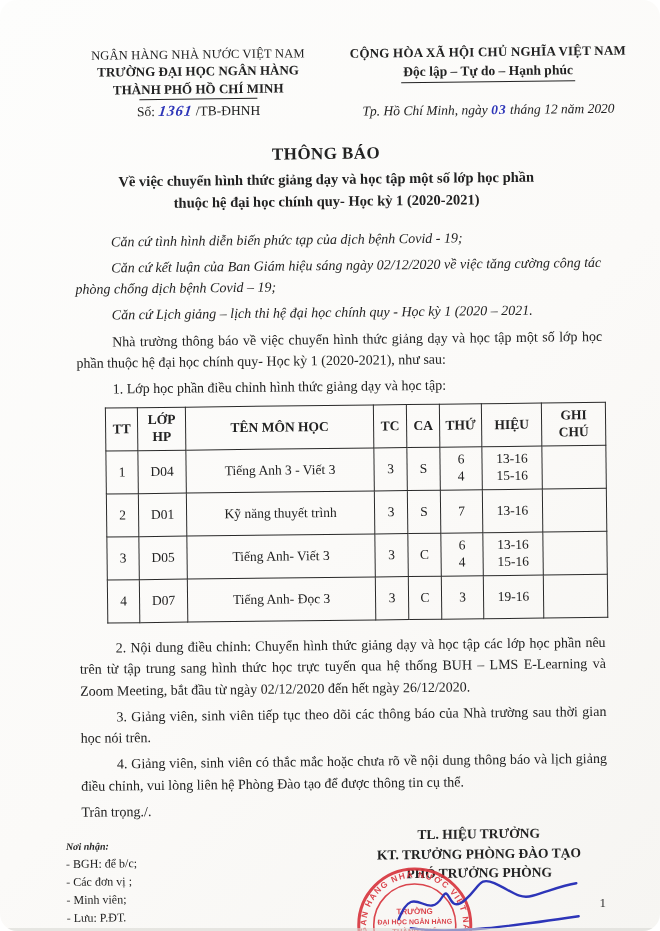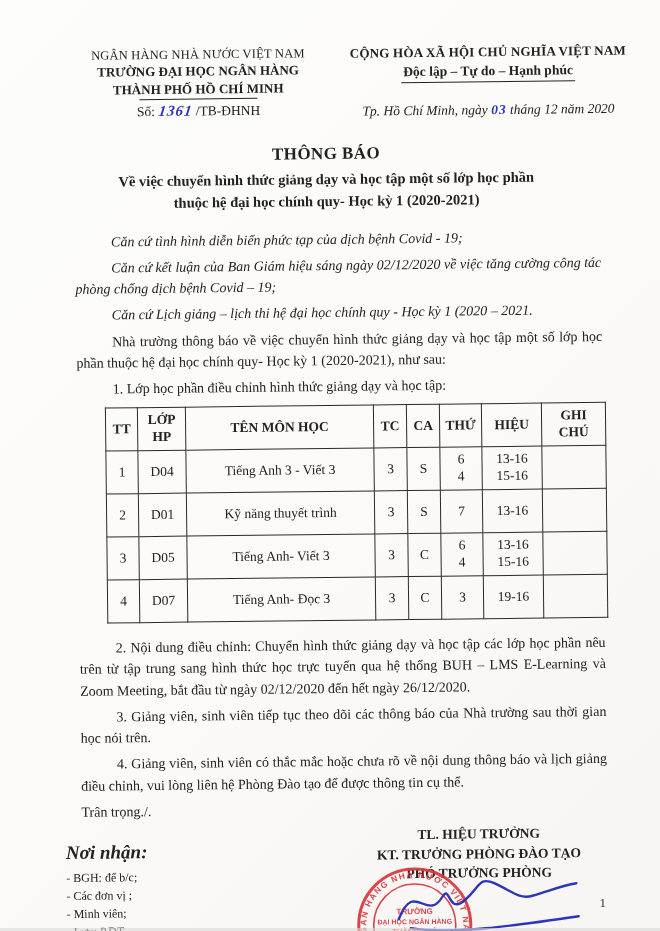--- a/index.html
+++ b/index.html
@@ -3,20 +3,21 @@
 <meta charset="utf-8">
 <style>
   html,body{margin:0;padding:0;}
   .page{
     position:relative;
     width:660px;height:931px;
     background:linear-gradient(135deg,#fdfdfc 0%,#fbfaf8 55%,#f6f5f2 100%);
     overflow:hidden;
     font-family:"Liberation Serif","DejaVu Serif",serif;
     color:#222;
+    border-radius:17px;
   }
   .scan-edge{position:absolute;left:0;right:0;bottom:0;height:3px;background:#d8d8d4;opacity:.6;}
   .content{position:absolute;left:0;top:0;width:660px;transform:rotate(-0.65deg);transform-origin:50% 50%;}
 
   
   .hdr{display:flex;padding:46px 28px 0 58px;}
   .hdr-left{width:290px;text-align:center;}
   .hdr-left .l1{font-size:12.5px;letter-spacing:.2px;}
   .hdr-left .l2,.hdr-left .l3{font-size:13px;font-weight:bold;line-height:1.35;}
   .org-rule{width:118px;height:0;border-bottom:1.4px solid #222;margin:1px auto 3px auto;}
@@ -47,21 +48,21 @@
     text-align:center;vertical-align:middle;
     font-size:13.5px;padding:4px 2px;
     white-space:pre-line;line-height:1.25;
   }
   table.course th{font-weight:bold;font-size:13.5px;}
   table.course td{height:34px;}
 
   
   .footer{position:relative;height:185px;margin-top:6px;}
   .recipients{position:absolute;left:62px;top:10px;font-size:12px;line-height:1.5;}
-  .recipients .rec-title{font-size:19px;font-weight:bold;font-style:italic;margin-bottom:1px;}
+  .recipients .rec-title{font-size:10px;font-weight:bold;font-style:italic;margin-bottom:1px;}
   .sig-block{position:absolute;left:320px;top:0;width:310px;text-align:center;font-weight:bold;font-size:13.5px;line-height:1.45;}
   .stamp{position:absolute;left:350px;top:40px;width:120px;height:120px;opacity:.92;}
   .sig-svg{position:absolute;left:388px;top:46px;width:190px;height:80px;}
   .page-num{position:absolute;right:54px;bottom:20px;font-size:13px;color:#333;}
 </style>
 </head>
 <body>
 
 <div class="page">
   <div class="content">

